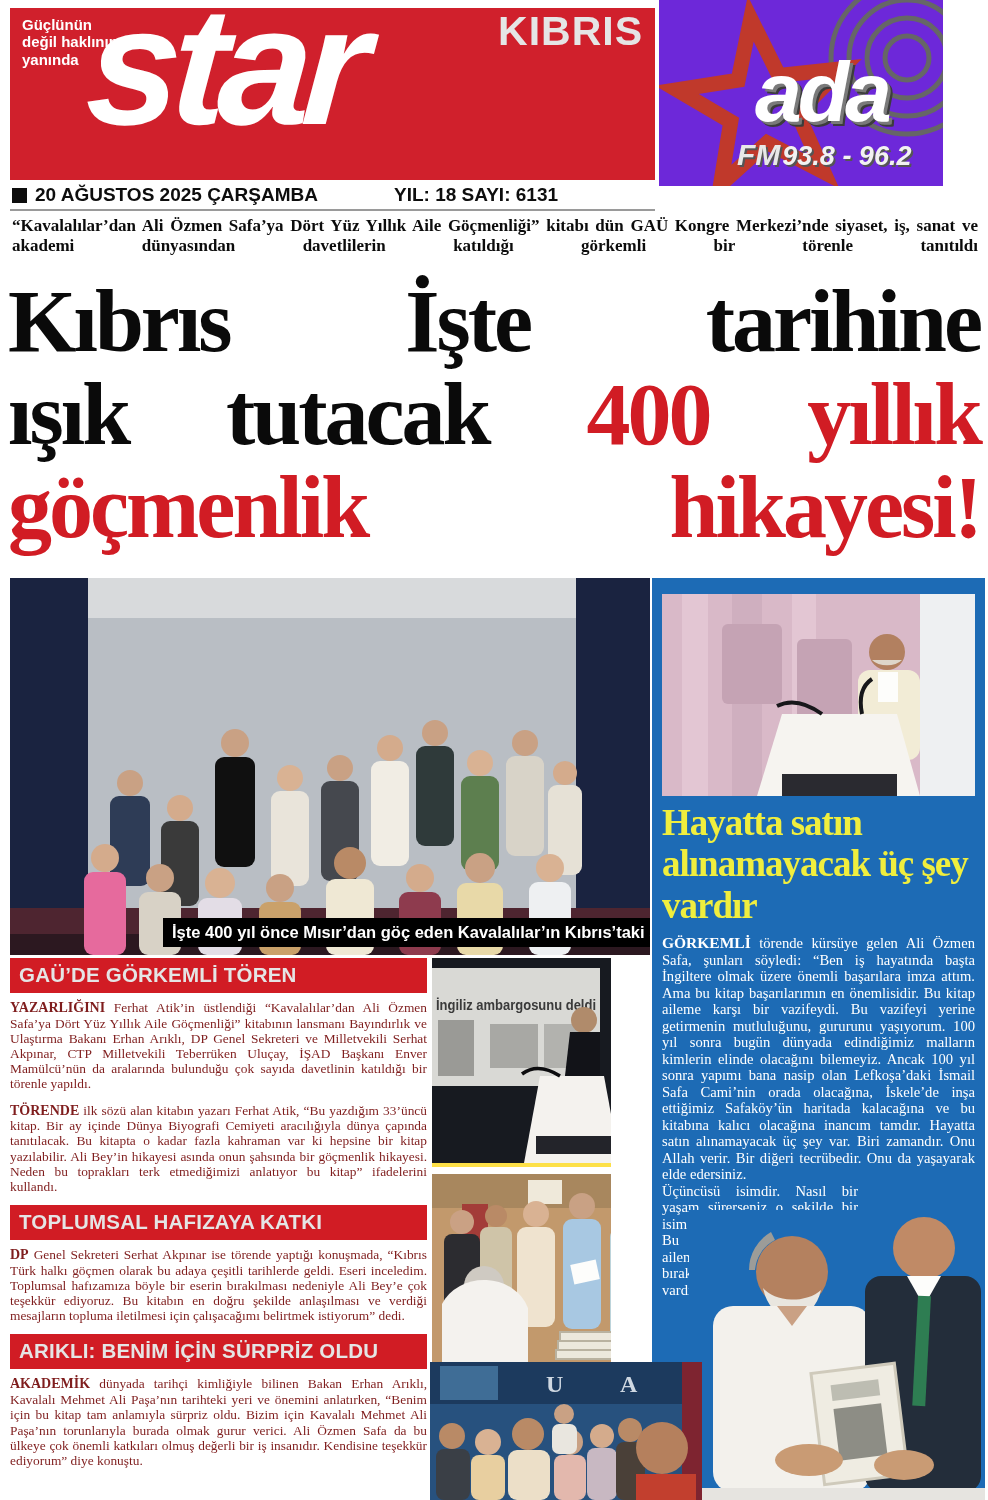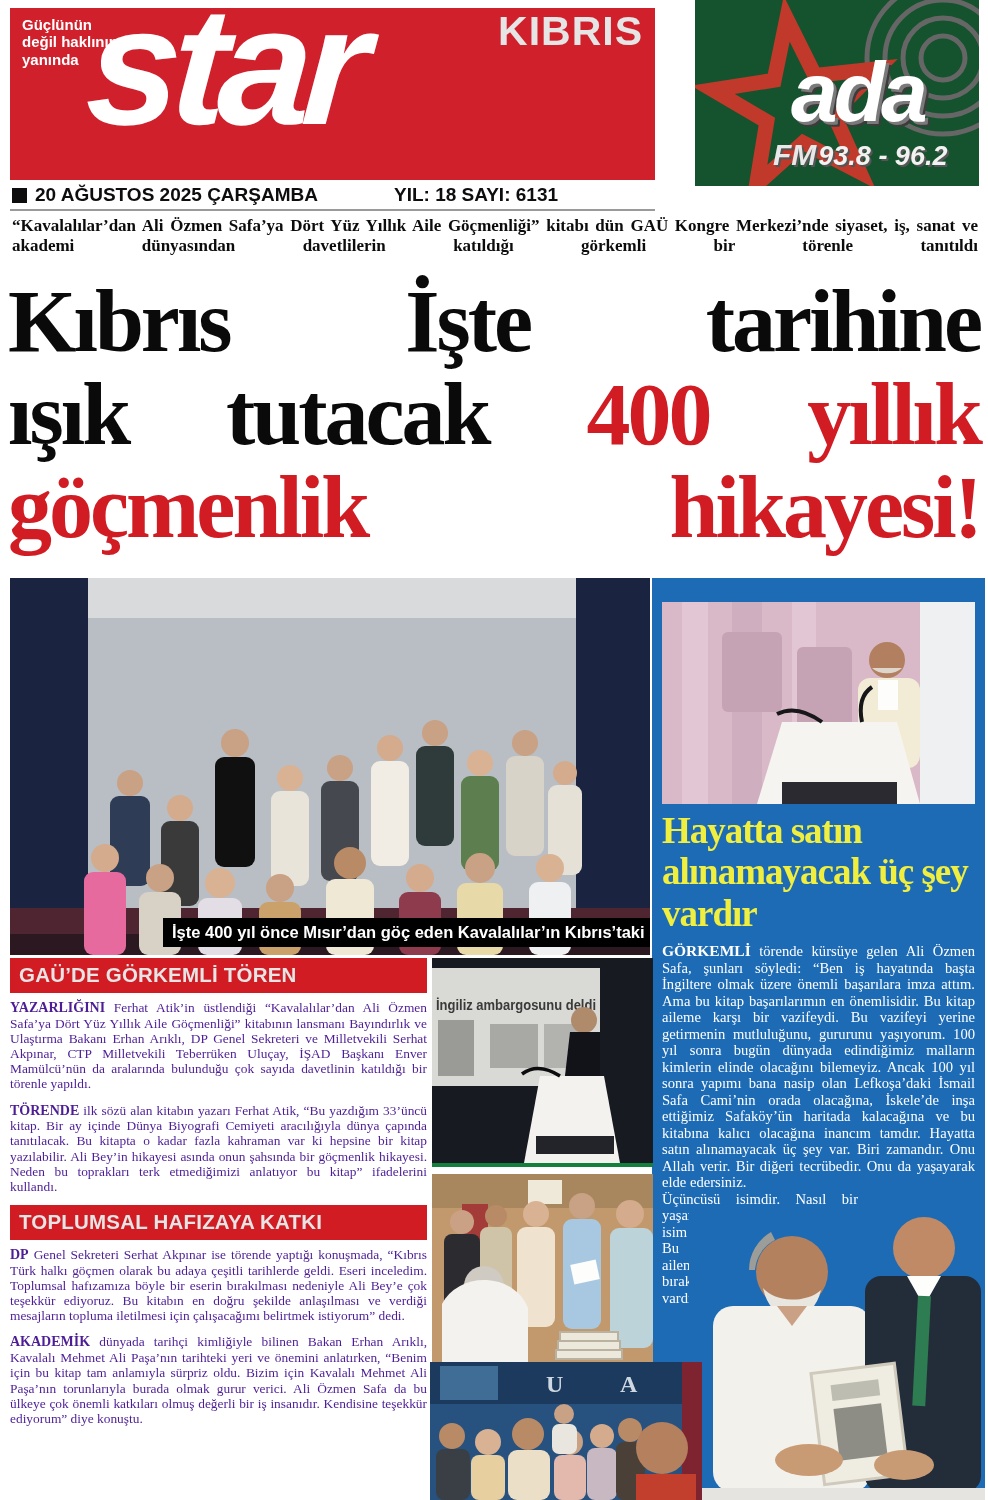--- a/index.html
+++ b/index.html
@@ -15,21 +15,21 @@
   .mast-red{position:absolute;left:10px;top:8px;width:645px;height:172px;
     background:var(--masthead-red,#d0202c);overflow:hidden;}
   .slogan{position:absolute;left:12px;top:8px;color:#fff;
     font-family:"Liberation Sans",sans-serif;font-weight:bold;font-size:15px;line-height:1.15;}
   .region{position:absolute;right:12px;top:0px;color:#e5e5e5;
     font-family:Liberation Sans, sans-serif;font-weight:800;font-size:41px;letter-spacing:1px;}
   .star-word{position:absolute;left:78px;top:-34px;color:#fff;
     font-family:"Liberation Sans",sans-serif;font-style:italic;font-weight:800;
     font-size:168px;letter-spacing:-9px;line-height:1.1;transform:skewX(-4deg);}
 
-  .ada-box{position:absolute;left:659px;top:0;width:284px;height:186px;background:#14532d;overflow:hidden;margin-left:36px;}
+  .ada-box{position:absolute;left:659px;top:0;width:284px;height:186px;background:#6d28d9;overflow:hidden;}
   .ada-box svg{position:absolute;left:0;top:0;}
   .ada-word{position:absolute;left:96px;top:44px;color:#fff;
     font-family:"Liberation Sans",sans-serif;font-style:italic;font-weight:800;font-size:84px;
     letter-spacing:-4px;text-shadow:3px 3px 0 #7a7a7a,5px 5px 0 #3c3c3c;}
   .ada-freq{position:absolute;left:78px;top:138px;color:#f2f2f2;
     font-family:"Liberation Sans",sans-serif;font-style:italic;font-weight:800;font-size:27px;
     text-shadow:2px 2px 0 #555;}
   .ada-freq .band{font-size:30px;color:#e8e8e8;margin-right:2px;}
 
   
@@ -51,42 +51,42 @@
 
   
   .main-photo{position:absolute;left:10px;top:578px;width:640px;height:377px;overflow:hidden;background:#9aa0a8;}
   .main-photo svg{display:block;}
   .caption{position:absolute;right:0;bottom:8px;width:487px;height:29px;
     background:var(--caption-bg,#000);color:#fff;font-family:"Liberation Sans",sans-serif;
     font-weight:bold;font-size:16.5px;line-height:29px;padding-left:9px;white-space:nowrap;overflow:hidden;}
 
   
   .blue-box{position:absolute;left:652px;top:578px;width:333px;height:914px;
-    background:var(--blue,#1d6bb5);overflow:hidden;padding:24px 10px 0 10px;}
+    background:var(--blue,#1d6bb5);overflow:hidden;padding:16px 10px 0 10px;}
   .blue-photo{width:313px;height:202px;background:#d8b7c6;overflow:hidden;margin-bottom:6px;}
   .blue-h2{color:var(--yellow,#f0ee3e);font-weight:800;font-size:37px;line-height:1.12;
     letter-spacing:-1px;margin:2px 0 8px 0;}
   .blue-body{color:#fff;font-size:14.6px;line-height:1.13;text-align:justify;}
   .blue-body b{font-size:15.5px;}
   .blue-narrow-1{width:196px;}
   .blue-narrow-2{width:96px;}
   .two-men{position:absolute;right:4px;bottom:0;width:292px;height:282px;}
   .photo-strip{position:absolute;left:652px;top:1488px;width:333px;height:12px;background:#e6e4e0;}
 
   
   .left-col{position:absolute;left:10px;top:958px;width:417px;}
   .banner{background:var(--accent-red,#d11c24);color:#e5e5e5;
     font-family:"Liberation Sans",sans-serif;font-weight:bold;font-size:20.5px;
     padding:5px 9px 6px 9px;margin:0 0 7px 0;letter-spacing:.2px;}
-  .left-col p{font-size:13.4px;line-height:1.13;text-align:justify;color:#4c1d95;margin-bottom:11px;}
+  .left-col p{font-size:13.4px;line-height:1.13;text-align:justify;color:#7f1d1d;margin-bottom:11px;}
   .left-col p b{font-size:14px;}
 
   
   .mid-col{position:absolute;left:432px;top:958px;width:221px;}
-  .mid-photo{width:221px;overflow:hidden;margin-bottom:7px;background:#15803d;}
+  .mid-photo{width:179px;overflow:hidden;margin-bottom:7px;background:#fde047;}
   .selfie{position:absolute;left:430px;top:1362px;width:272px;height:138px;overflow:hidden;background:#1c3a5e;}
 </style>
 </head>
 <body>
 
 <div class="page">
 
   <header>
     <div class="mast-red">
       <div class="slogan">
@@ -240,20 +240,21 @@
 
   <div class="left-col">
     <div class="banner">GAÜ’DE GÖRKEMLİ TÖREN</div>
     <p><b>YAZARLIĞINI</b><span> Ferhat Atik’in üstlendiği “Kavalalılar’dan Ali Özmen Safa’ya Dört Yüz Yıllık Aile Göçmenliği” kitabının lansmanı Bayındırlık ve Ulaştırma Bakanı Erhan Arıklı, DP Genel Sekreteri ve Milletvekili Serhat Akpınar, CTP Milletvekili Teberrüken Uluçay, İŞAD Başkanı Enver Mamülcü’nün da aralarında bulunduğu çok sayıda davetlinin katıldığı bir törenle yapıldı.</span></p>
 
     <p><b>TÖRENDE</b><span> ilk sözü alan kitabın yazarı Ferhat Atik, “Bu yazdığım 33’üncü kitap. Bir ay içinde Dünya Biyografi Cemiyeti aracılığıyla dünya çapında tanıtılacak. Bu kitapta o kadar fazla kahraman var ki hepsine bir kitap yazılabilir. Ali Bey’in hikayesi asında onun şahsında bir göçmenlik hikayesi. Neden bu toprakları terk etmediğimizi anlatıyor bu kitap” ifadelerini kullandı.</span></p>
 
     <div class="banner">TOPLUMSAL HAFIZAYA KATKI</div>
     <p><b>DP</b><span> Genel Sekreteri Serhat Akpınar ise  törende yaptığı konuşmada, “Kıbrıs Türk halkı göçmen olarak bu adaya çeşitli tarihlerde geldi. Eseri inceledim. Toplumsal hafızamıza böyle bir eserin bırakılması nedeniyle Ali Bey’e çok teşekkür ediyoruz.  Bu kitabın en  doğru şekilde anlaşılması ve verdiği mesajların topluma iletilmesi için çalışacağımı belirtmek istiyorum”  dedi.</span></p>
 
+    <div class="banner">ARIKLI: BENİM İÇİN SÜRPRİZ  OLDU</div>
     <p><b>AKADEMİK</b><span> dünyada tarihçi kimliğiyle bilinen Bakan Erhan Arıklı, Kavalalı Mehmet Ali Paşa’nın tarihteki yeri ve önemini anlatırken, “Benim için bu kitap tam anlamıyla sürpriz oldu. Bizim için Kavalalı Mehmet Ali Paşa’nın torunlarıyla burada olmak gurur verici. Ali Özmen Safa da bu ülkeye çok önemli katkıları olmuş değerli bir iş insanıdır. Kendisine teşekkür ediyorum”  diye konuştu.</span></p>
   </div>
 
   <div class="mid-col">
     <div class="mid-photo">
       <svg width="221" height="205" viewBox="0 0 221 205">
         <rect width="221" height="205" fill="#171a20"></rect>
         <rect x="0" y="10" width="168" height="118" fill="#d9d9d5"></rect>
         <text x="4" y="52" font-family="Liberation Sans, sans-serif" font-weight="bold" font-size="15" fill="#3a3a3a" textLength="160" lengthAdjust="spacingAndGlyphs">İngiliz ambargosunu deldi</text>
         <rect x="6" y="62" width="36" height="56" fill="#9a9a96"></rect>

